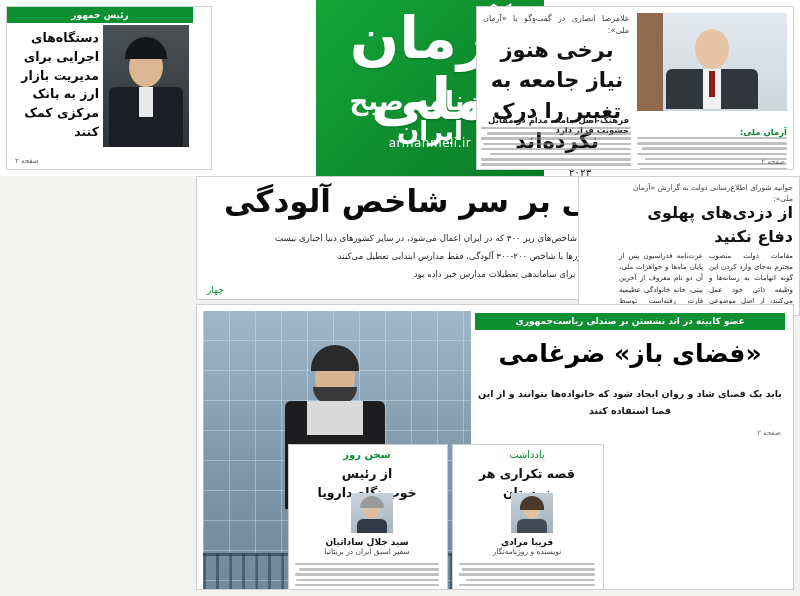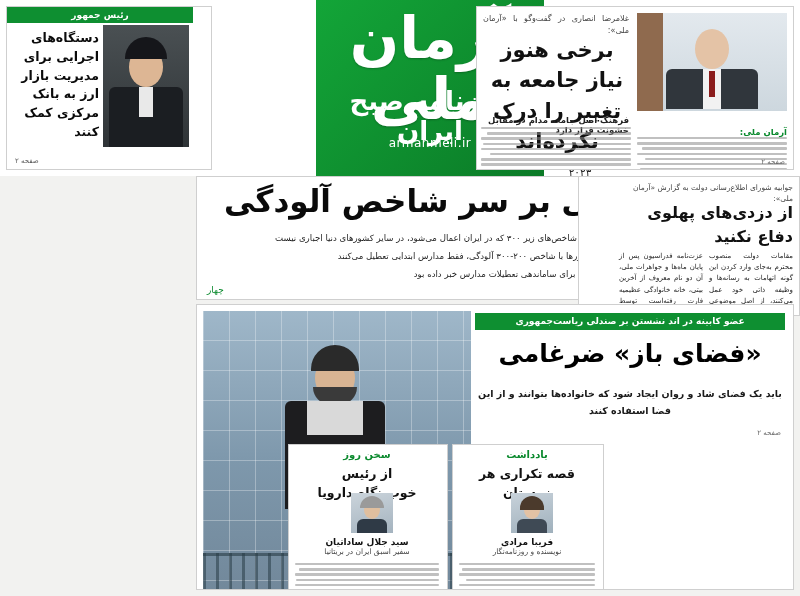--- a/index.html
+++ b/index.html
@@ -238,21 +238,21 @@
   }
   .s-zarghami .more {
     position: absolute; top: 124px; right: 12px;
     font-size: 7px; color: #666; direction: rtl;
   }
 
   
   .s-yad { top: 444px; right: 196px; width: 152px; height: 146px; }
   .s-yad .kicker {
     position: absolute; top: 4px; right: 0; width: 152px; text-align: center;
-    font-size: 10px; color: #0b8a2e; font-weight: bold; direction: rtl;
+    font-size: 10px; color: #0b8a2e; font-weight: normal; direction: rtl;
   }
   .s-yad .head {
     position: absolute; top: 20px; right: 6px; width: 140px;
     text-align: center; font-size: 12.5px; direction: rtl; line-height: 1.5;
   }
   .s-yad .byline-photo {
     position: absolute; top: 48px; right: 50px;
     width: 42px; height: 40px;
     background: linear-gradient(165deg,#c8d2da,#9fb0bc);
     overflow: hidden;

